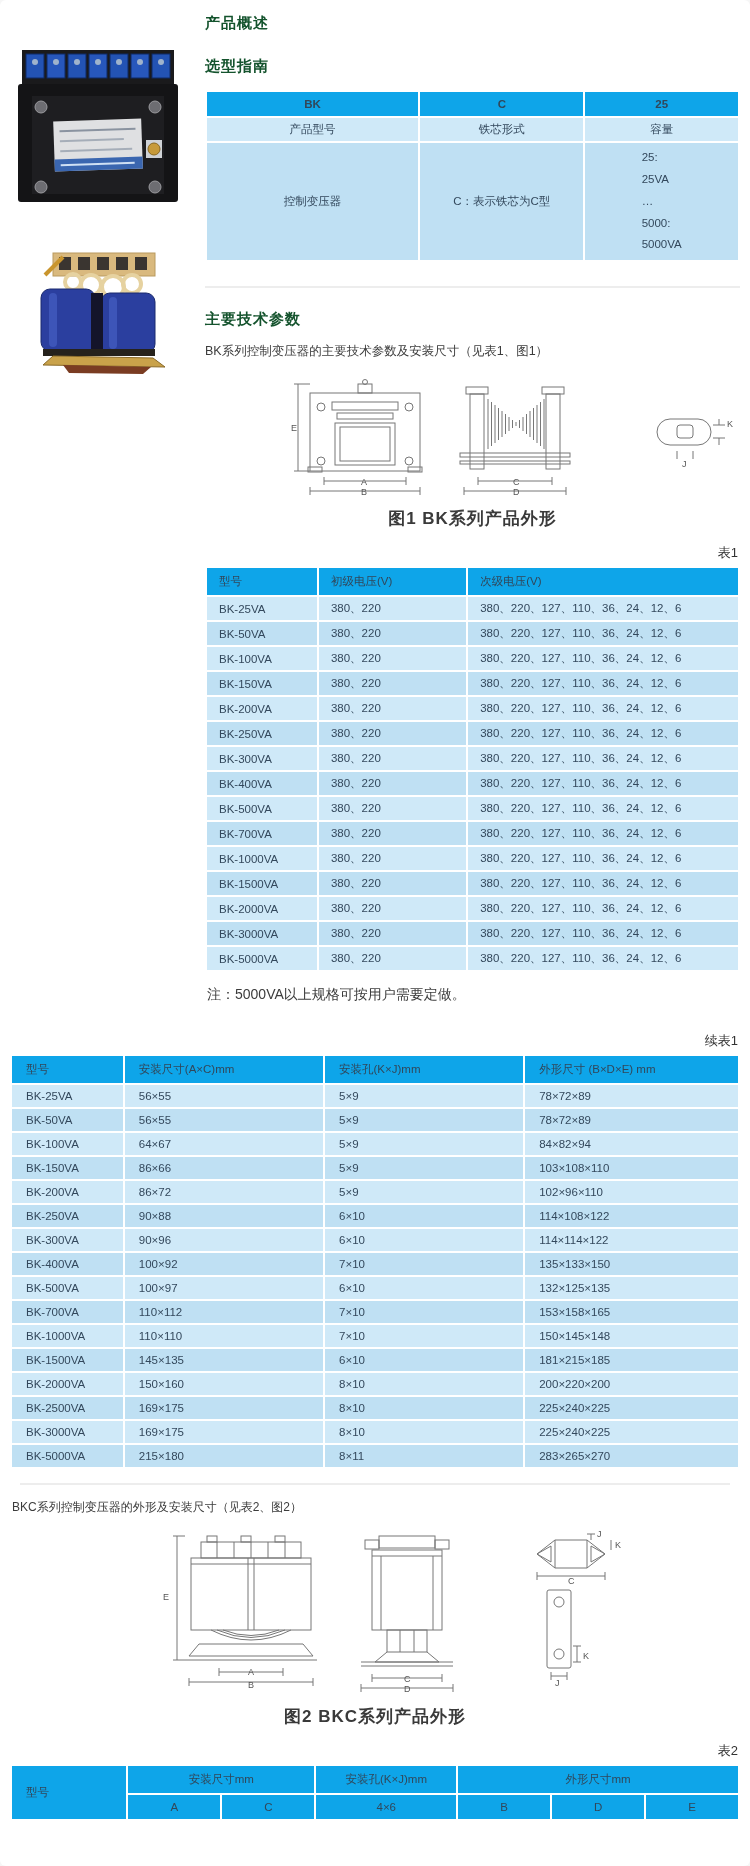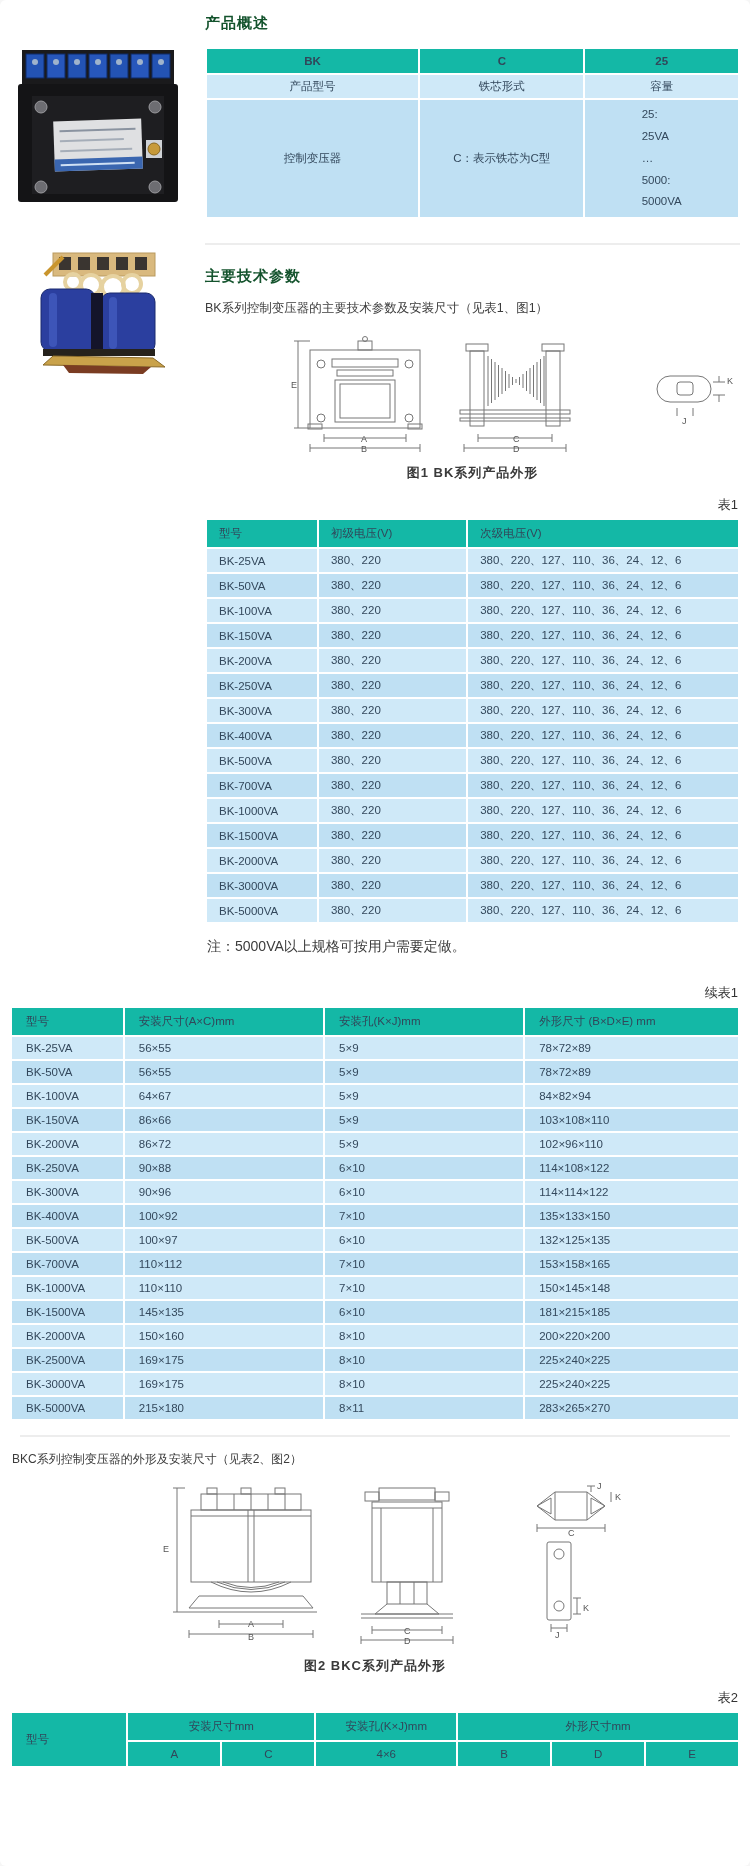--- a/index.html
+++ b/index.html
@@ -53,21 +53,21 @@
     height: 2px;
     background: #ededed;
     margin: 14px 10px 0 10px;
     border: none;
   }
 
   
   table { border-collapse: collapse; width: 100%; table-layout: fixed; }
   th, td { border: 2px solid #ffffff; font-weight: normal; }
   th {
-    background: #14b8a6;
+    background: #0ea5e9;
     color: #31475a;
     font-size: 11.5px;
     padding: 6px 8px;
   }
   td { font-size: 11.5px; color: #33485c; padding: 4px 8px; }
   tbody tr:nth-child(odd) td { background: #cfe9f8; }
   tbody tr:nth-child(even) td { background: #bfe0f3; }
 
   
   .tbl-select { margin-top: 14px; }
@@ -99,21 +99,21 @@
   .col-b { width: 13%; } .col-d { width: 12%; }
 
   .table-label {
     text-align: right;
     font-size: 13px;
     color: #333;
     margin: 14px 2px 2px 0;
   }
   .fig-caption {
     text-align: center;
-    font-size: 13px;
+    font-size: 17px;
     font-weight: bold;
     color: #3a3a3a;
     margin-top: 8px;
     letter-spacing: 1px;
   }
   .note-text { font-size: 14px; color: #3c3c3c; margin: 14px 0 0 2px; }
 
   .figure-wrap { margin-top: 12px; text-align: center; }
   .figure-wrap svg text { font-family: "Liberation Sans", sans-serif; }
 
@@ -194,20 +194,21 @@
         <rect x="18" y="100" width="112" height="7" fill="#26221c"></rect>
         <polygon points="28,107 128,109 140,118 18,116" fill="#c9a24a" stroke="#8a6a28"></polygon>
         <polygon points="38,116 126,118 118,125 44,124" fill="#7a3c22"></polygon>
       </svg>
     </div>
 
     <div class="content-col">
 
       <h2 class="sec-heading">产品概述</h2>
 
+      <h2 class="sec-heading" style="margin-top:24px;">选型指南</h2>
 
       <table class="tbl-select">
         <thead>
           <tr>
             <th style="width:40%">BK</th>
             <th style="width:31%">C</th>
             <th>25</th>
           </tr>
         </thead>
         <tbody>

